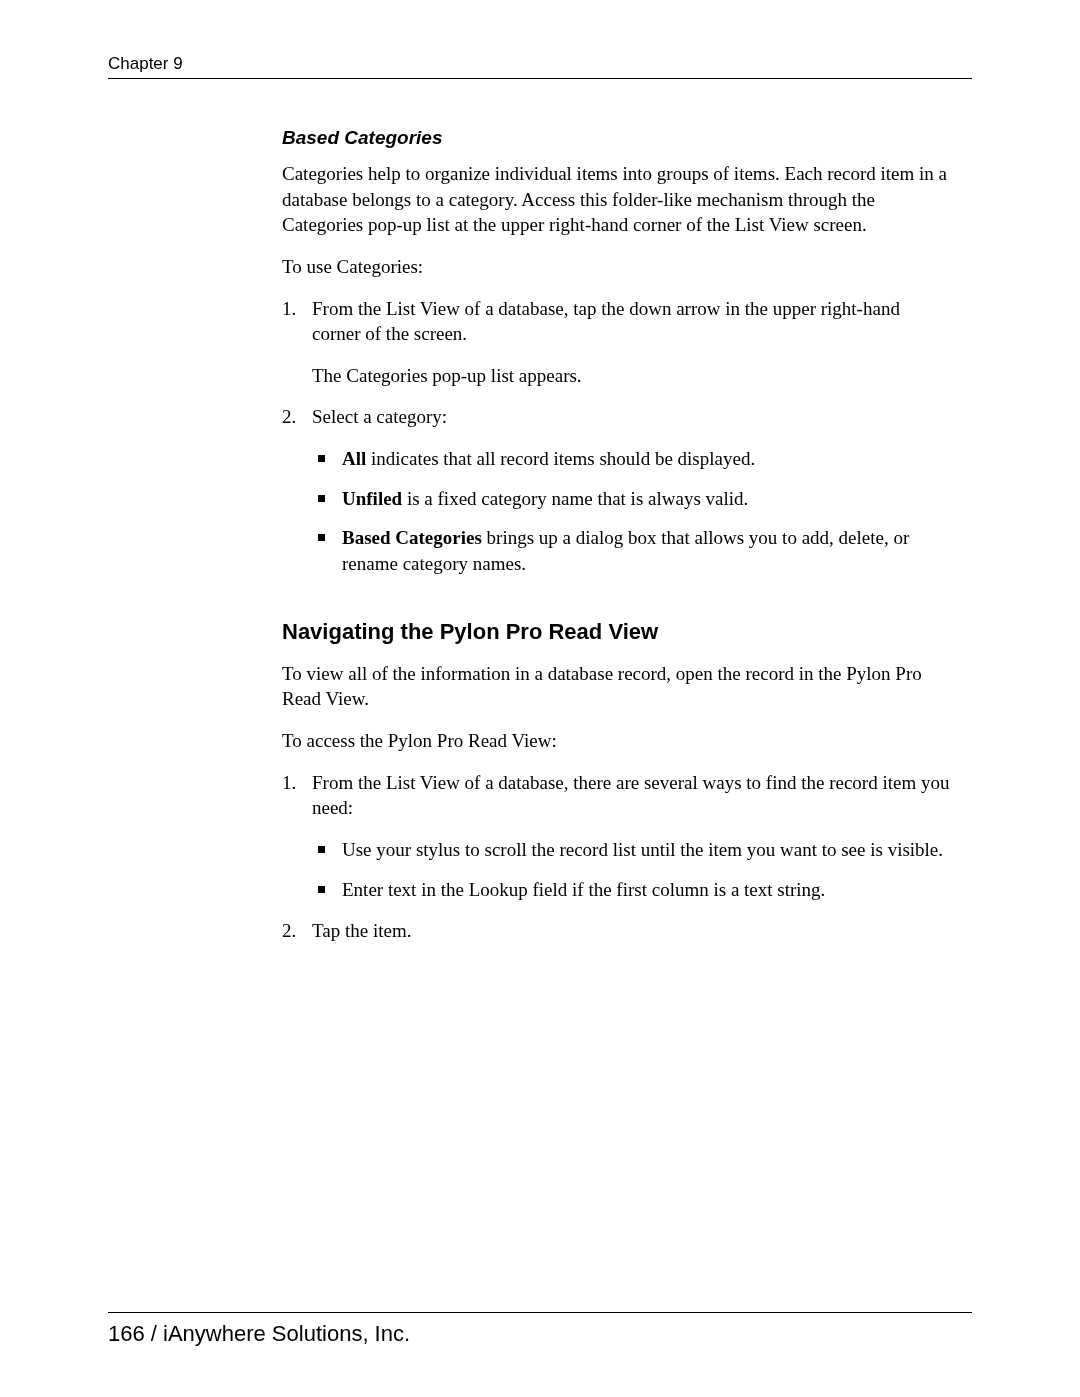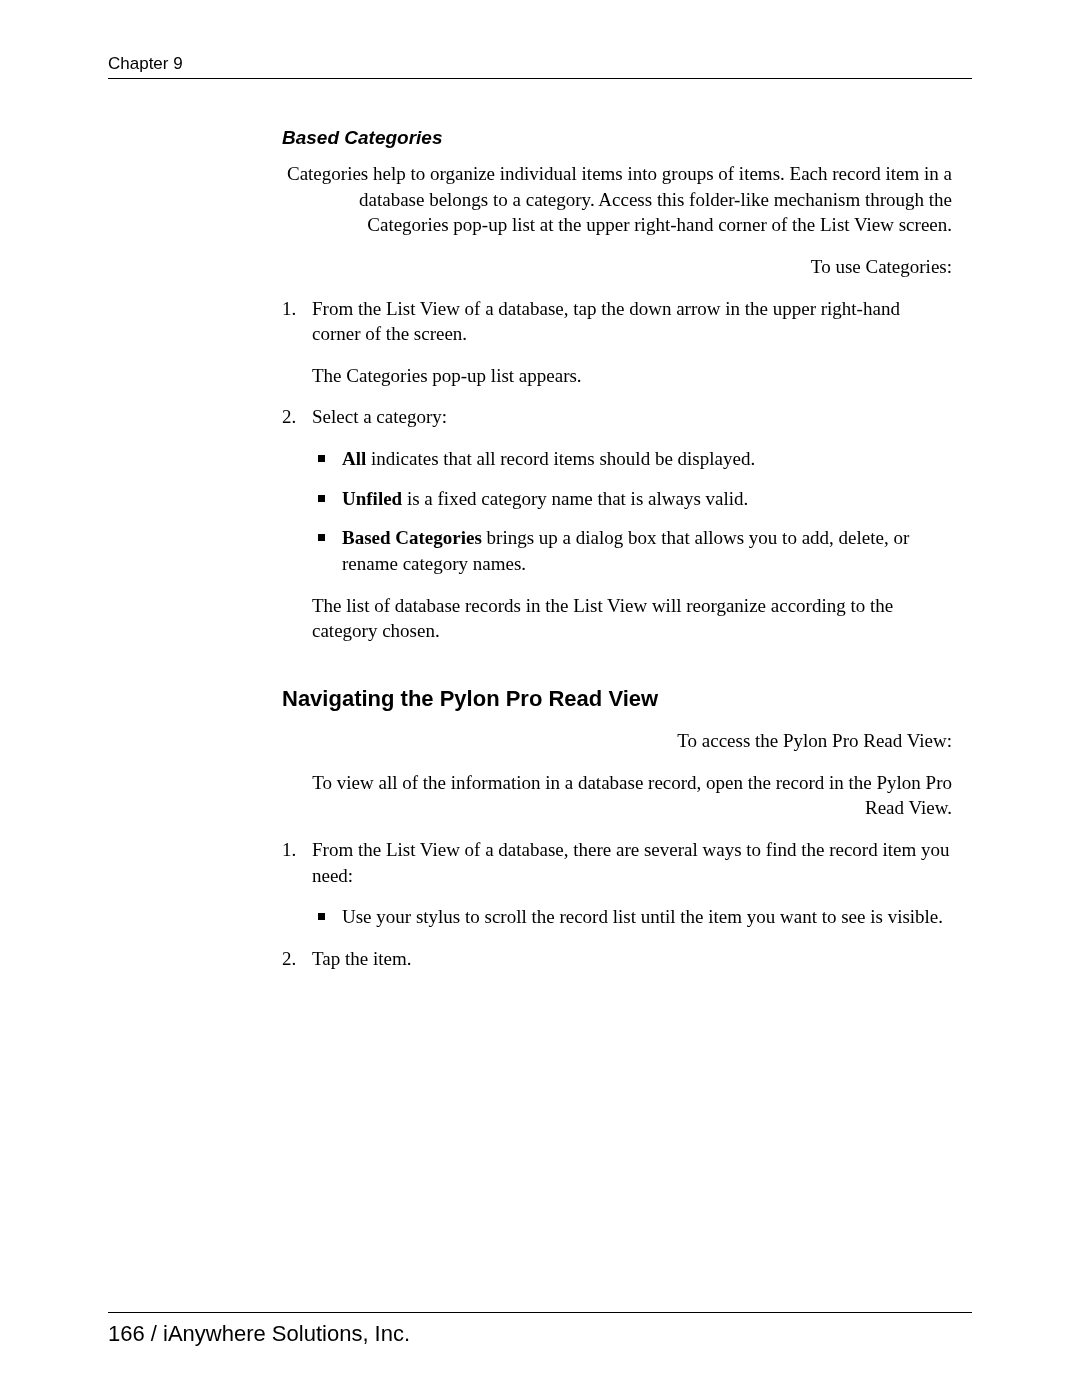--- a/index.html
+++ b/index.html
@@ -45,21 +45,20 @@
       font-family: Arial, Helvetica, sans-serif;
       font-weight: bold;
       font-size: 22px;
       margin-top: 42px;
       margin-bottom: 16px;
     }
     .para {
       font-size: 19px;
       line-height: 1.35;
       margin-bottom: 16px;
-      text-align: right;
     }
     .ol {
       list-style: none;
       counter-reset: item;
       margin-bottom: 0;
     }
     .ol-item {
       counter-increment: item;
       position: relative;
       padding-left: 30px;
@@ -141,36 +140,38 @@
           <li class="ul-item">
             <span class="bold">All</span><span> indicates that all record items should be displayed.</span>
           </li>
           <li class="ul-item">
             <span class="bold">Unfiled</span><span> is a fixed category name that is always valid.</span>
           </li>
           <li class="ul-item">
             <span class="bold">Based Categories</span><span> brings up a dialog box that allows you to add, delete, or rename category names.</span>
           </li>
         </ul>
-        <div class="sub-para">The list of database records in the List View will reorganize according to the category chosen.</div>
       </li>
     </ol>
 
     <div class="section-title">Navigating the Pylon Pro Read View</div>
 
+    <div class="para">To view all of the information in a database record, open the record in the Pylon Pro Read View.</div>
+
     <div class="para">To access the Pylon Pro Read View:</div>
-
-    <div class="para">To view all of the information in a database record, open the record in the Pylon Pro Read View.</div>
 
     <ol class="ol">
       <li class="ol-item">
         <span>From the List View of a database, there are several ways to find the record item you need:</span>
         <ul class="ul">
           <li class="ul-item">
             <span>Use your stylus to scroll the record list until the item you want to see is visible.</span>
+          </li>
+          <li class="ul-item">
+            <span>Enter text in the Lookup field if the first column is a text string.</span>
           </li>
         </ul>
       </li>
       <li class="ol-item">
         <span>Tap the item.</span>
       </li>
     </ol>
 
   </div>
 

